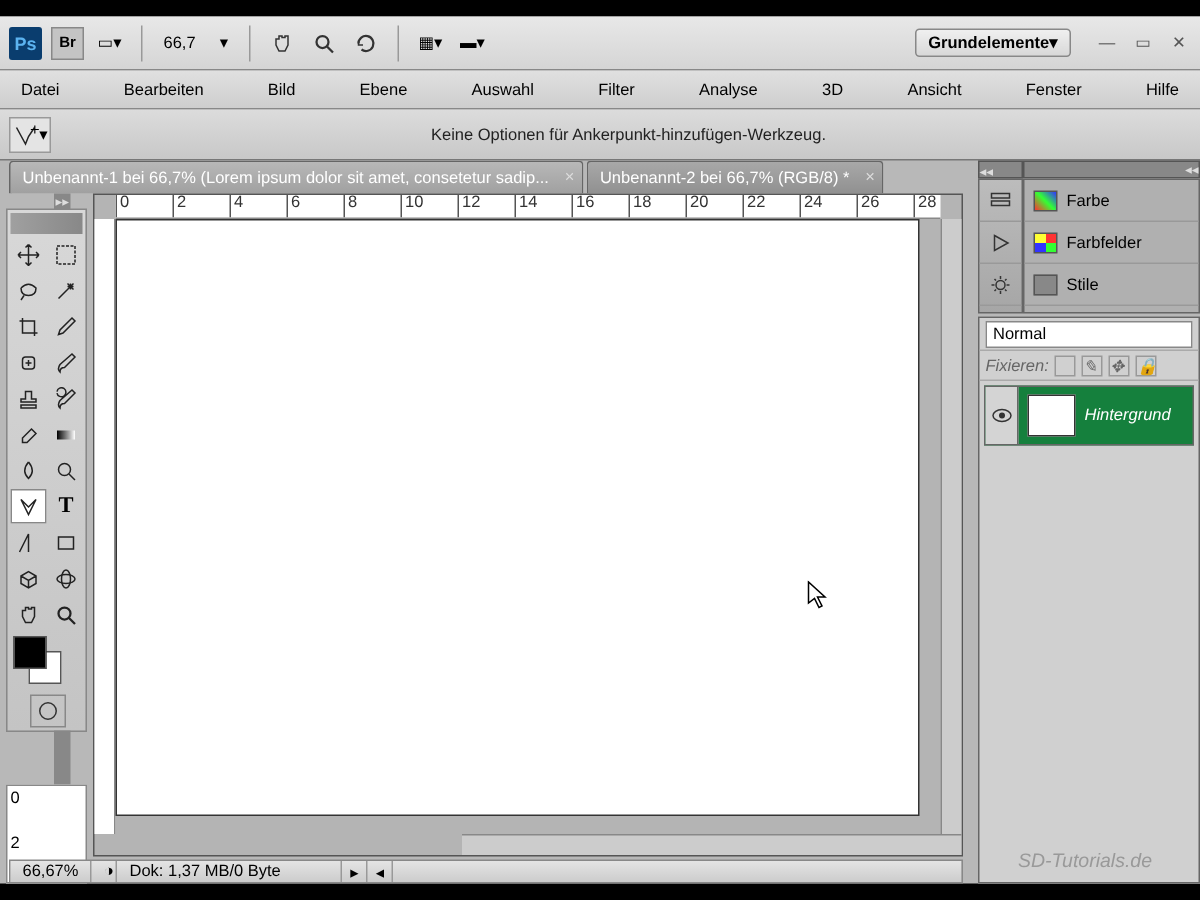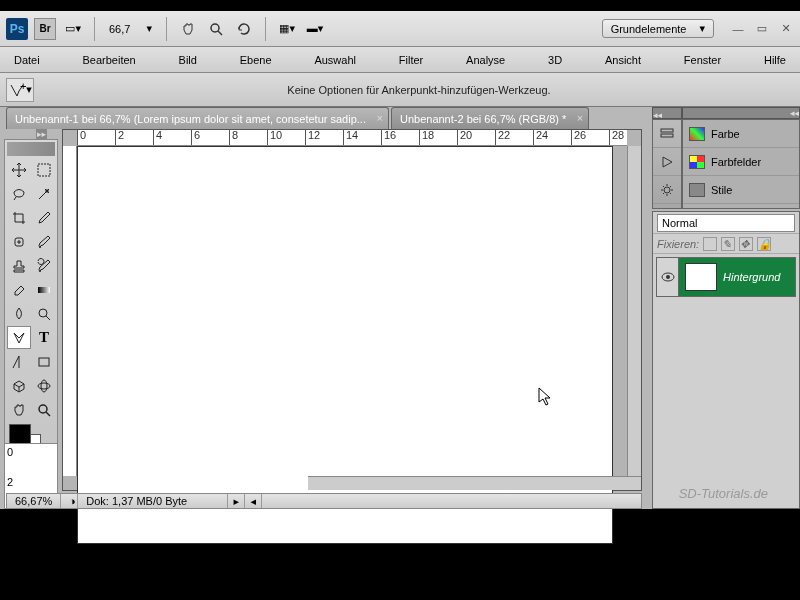--- a/index.html
+++ b/index.html
@@ -1,25 +1,25 @@
 <!DOCTYPE html>
 <html><head>
 <meta charset="utf-8">
 <style>
 * { margin:0; padding:0; box-sizing:border-box; font-family:Tahoma,Arial,sans-serif; font-size:11px; user-select:none; }
 body { width:800px; height:600px; background:#000; overflow:hidden; position:relative; }
-.window { position:absolute; top:11px; left:0; width:800px; height:498px; background:#b8b8b8; }
+.window { position:absolute; top:11px; left:0; width:800px; height:578px; background:#b8b8b8; }
 .titlebar { height:36px; background:linear-gradient(#e8e8e8,#d5d5d5); border-bottom:1px solid #888; display:flex; align-items:center; padding:0 6px; gap:6px; }
 .ps-logo { width:22px; height:22px; background:#0a3d6e; color:#5cb3f0; font-weight:bold; font-size:12px; display:flex; align-items:center; justify-content:center; border-radius:2px; }
 .br-logo { width:22px; height:22px; background:#c4c4c4; border:1px solid #888; display:flex; align-items:center; justify-content:center; font-size:10px; font-weight:bold; }
 .tb-icon { width:22px; height:22px; display:flex; align-items:center; justify-content:center; border:1px solid transparent; }
 .zoom-box { display:flex; align-items:center; gap:16px; padding:0 4px; }
 .sep { width:1px; height:24px; background:#999; margin:0 4px; }
 .spacer { flex:1; }
-.workspace-btn { background:linear-gradient(#f0f0f0,#d8d8d8); border:1px solid #888; padding:2px 8px; border-radius:3px; font-weight:normal; display:flex; align-items:center; gap:13px; }
+.workspace-btn { background:linear-gradient(#f0f0f0,#d8d8d8); border:1px solid #888; padding:2px 8px; border-radius:3px; font-weight:bold; display:flex; align-items:center; gap:0; }
 .win-btns { display:flex; gap:8px; margin-left:10px; }
 .win-btn { width:16px; height:14px; display:flex; align-items:center; justify-content:center; color:#555; }
 
 .menubar { height:26px; background:linear-gradient(#e0e0e0,#cecece); border-bottom:1px solid #888; display:flex; align-items:center; padding:0 4px; gap:0;justify-content:space-between; }
 .menu-item { padding:4px 10px; cursor:default; }
 
 .options-bar { height:34px; background:linear-gradient(#dcdcdc,#c8c8c8); border-bottom:1px solid #777; display:flex; align-items:center; padding:0 6px; gap:10px; }
 .tool-opt { width:28px; height:24px; border:1px solid #999; background:#e4e4e4; display:flex; align-items:center; justify-content:center; }
 .opt-msg { flex:1; text-align:center; color:#222; }
 

